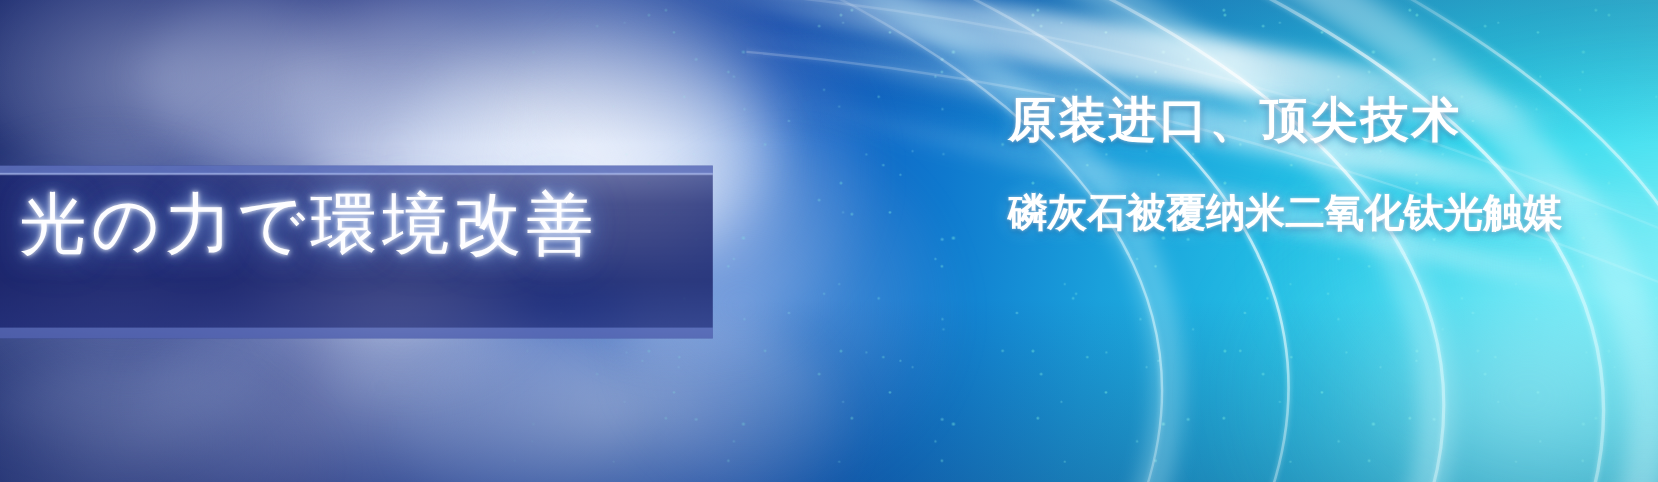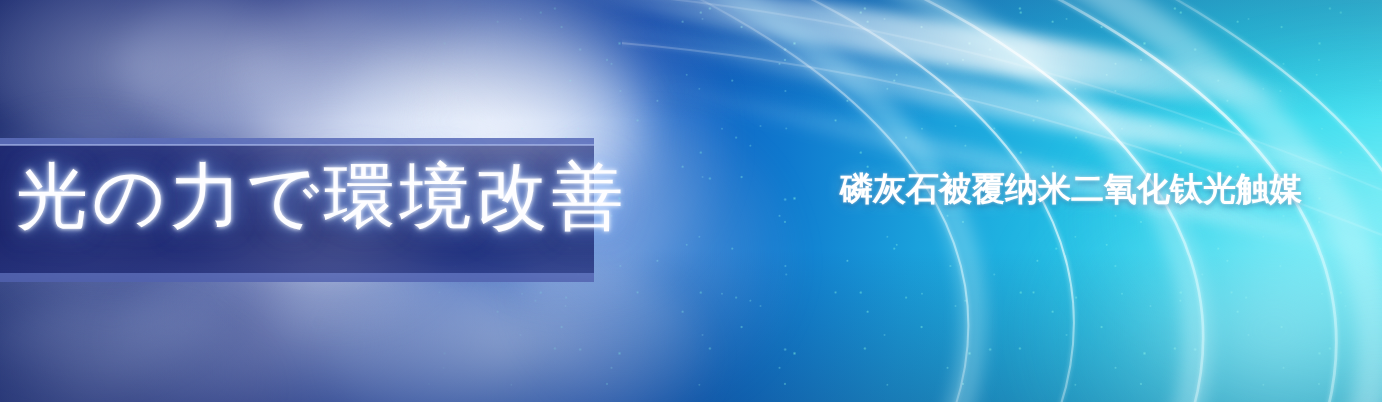--- a/index.html
+++ b/index.html
@@ -141,21 +141,21 @@
     border-top:7px solid rgba(128,150,225,.58);
     border-bottom:9px solid rgba(120,142,220,.50);
   }
   .headline-band::after{
     content:"";position:absolute;left:0;right:0;top:-1px;height:2px;
     background:rgba(185,200,245,.55);
   }
 
   .headline{
     position:absolute;left:16px;top:160px;width:600px;
-    font-size:72px;
+    font-size:56px;
     font-weight:300;
     letter-spacing:4px;
     line-height:1.0;
     color:#fdfdff;
     white-space:nowrap;
     text-shadow:
       0 0 4px rgba(255,255,255,.95),
       0 0 10px rgba(190,215,255,.85),
       0 0 22px rgba(130,180,255,.70),
       0 0 38px rgba(90,150,255,.45);
@@ -178,21 +178,20 @@
     position:absolute;left:840px;top:155px;
     font-size:33px;
     font-weight:bold;
     letter-spacing:0px;
     color:#ffffff;
     white-space:nowrap;
     text-shadow:
       0 0 3px rgba(255,255,255,.6),
       0 2px 6px rgba(10,70,130,.55),
       0 0 16px rgba(150,225,255,.45);
-    margin-top: 12px;
   }
 
   
   .tagline{
     position:absolute;left:192px;top:349px;
     font-size:30px;
     font-weight:400;
     letter-spacing:0.5px;
     color:#ffffff;
     white-space:nowrap;
@@ -281,16 +280,17 @@
       <path d="M -40 -10 C 250 15, 480 75, 760 190" stroke="#ffffff" stroke-opacity="0.14" stroke-width="2" fill="none" filter="url(#softglow)"></path>
     </svg>
   </div>
 
   <div class="right-glow"></div>
   <div class="right-glow2"></div>
 
   <div class="headline-band"></div>
   <div class="headline">光の力で環境改善</div>
 
+  <div class="cn-line1">原装进口、顶尖技术</div>
   <div class="cn-line2">磷灰石被覆纳米二氧化钛光触媒</div>
 
 
 </div>
 
 </body></html>

